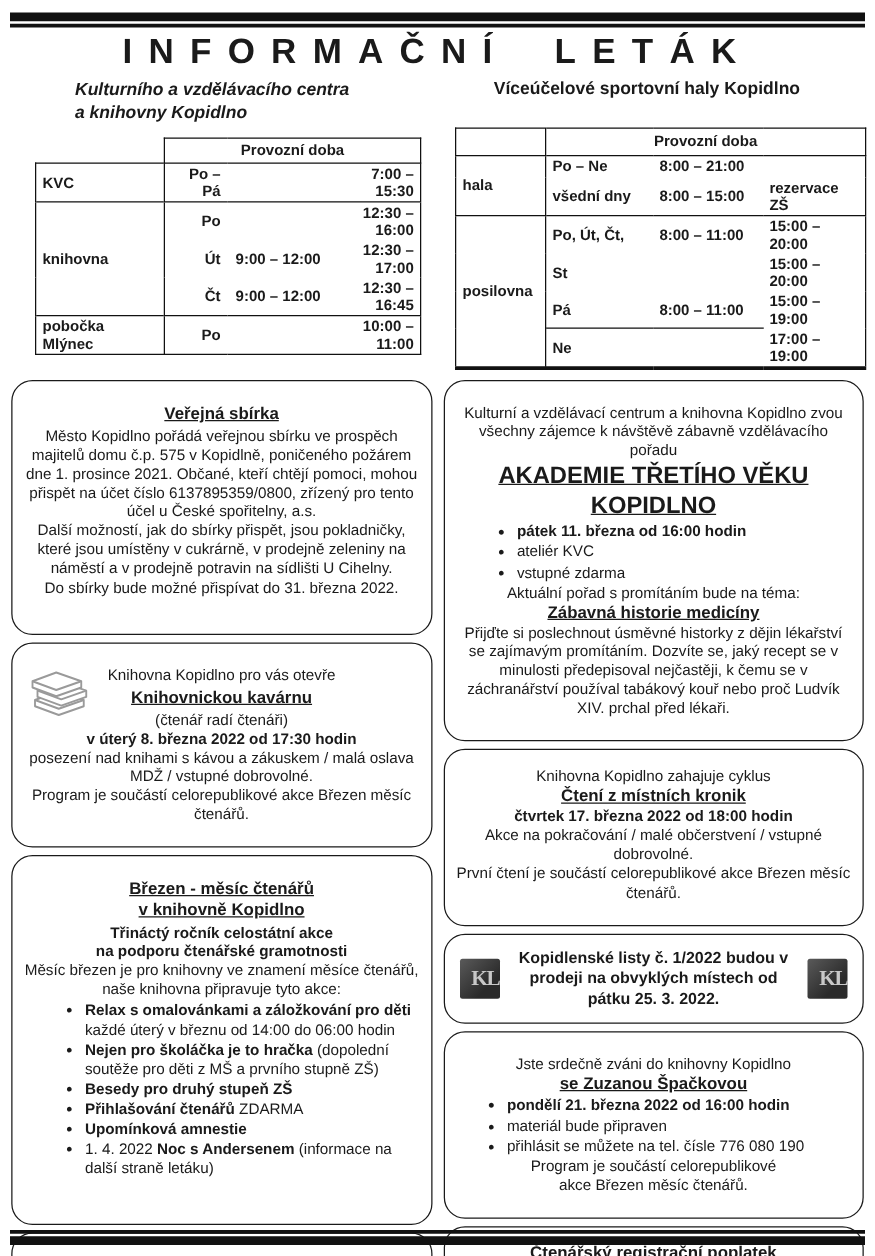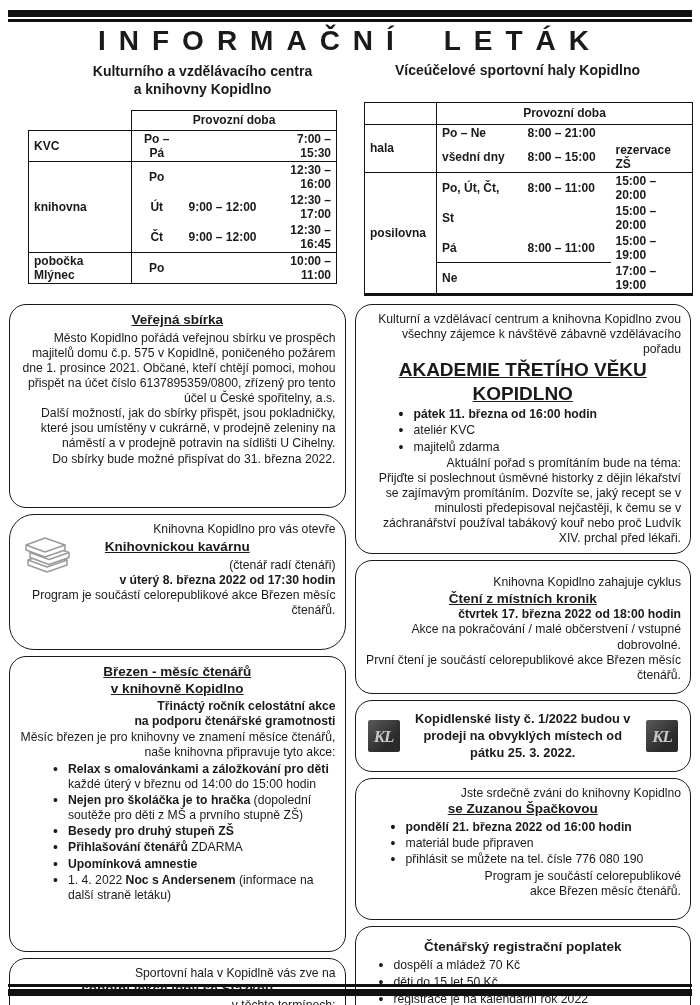--- a/index.html
+++ b/index.html
@@ -13,74 +13,74 @@
   .bar-thick { height:7px; background:#111; }
   .bar-gap { height:2px; }
   .bar-thin { height:2.5px; background:#111; }
   .bottombar { position:absolute; left:8px; right:8px; bottom:9px; }
   .bar-thin2 { height:3px; background:#111; }
   .bar-thick2 { height:7px; background:#111; }
 
   .title { text-align:center; font-weight:bold; font-size:28px; letter-spacing:13px; word-spacing:16px; margin-top:3px; white-space:nowrap; }
 
   .subtitles { display:flex; margin-top:5px; }
-  .sub-left { width:345px; padding-left:60px; text-align:center; font-weight:bold; font-size:14px; line-height:1.3; }
+  .sub-left { width:345px; padding-left:60px; font-weight:bold; font-size:14px; line-height:1.3;font-style:italic; }
   .sub-right { flex:1; text-align:center; font-weight:bold; font-size:14px; padding-right:10px; }
 
   .tables-row { display:flex; align-items:flex-start; margin-top:4px; }
   .tw-left { margin-left:28px; margin-top:8px; }
   .tw-right { margin-left:auto; margin-right:7px; }
 
   table.tbl { border-collapse:collapse; font-weight:bold; font-size:12px; color:#1a1a1a;border-radius:30px; }
   .tbl td { padding:1px 5px; height:17px; vertical-align:middle; }
   .ghost { border:none; }
   
   .tbl-kvc .th { border:1.6px solid #111; text-align:center; height:20px; }
   .tbl-kvc .lbl { border-left:1.6px solid #111; border-right:1.6px solid #111; }
   .tbl-kvc td:last-child { border-right:1.6px solid #111; }
   .tbl-kvc tr.grp td { border-top:1.6px solid #111; }
   .tbl-kvc tr.last td { border-bottom:1.6px solid #111; }
-  .tbl-kvc .day { text-align:center; }
+  .tbl-kvc .day { text-align:right; }
   .tbl-kvc .t1 { text-align:center; }
   .tbl-kvc .t2 { text-align:right; }
   
   .tbl-hala { border:1.6px solid #111; border-bottom:3.5px solid #111; }
   .tbl-hala .th { border:1.6px solid #111; text-align:center; height:22px; }
   .tbl-hala .lbl, .tbl-hala .ghost2 { border-right:1.6px solid #111; }
   .tbl-hala tr.grp td { border-top:1.6px solid #111; }
   .tbl-hala .cut { border-bottom:1.6px solid #111; }
   .tbl-hala td { height:17.5px; }
 
   .columns { display:flex; gap:9px; padding:0 9px; margin-top:8px; }
   .col { flex:1; display:flex; flex-direction:column; gap:6px; }
   .box {
-    border:1.8px solid #1a1a1a; border-radius:17px; padding:7px 9px;
+    border:1.8px solid #1a1a1a; border-radius:17px; padding:18px 9px;
     font-size:12.2px; line-height:1.24; text-align:center;
   }
-  .box p { margin:0;text-align:right; }
+  .box p { margin:0; }
   .box-title { font-weight:bold; font-size:13.5px; text-decoration:underline; margin-bottom:2px; }
   .big-title { font-weight:bold; font-size:19px; text-decoration:underline; margin:1px 0; }
   .mid-title { font-weight:bold; font-size:13.5px; text-decoration:underline; }
   .bold { font-weight:bold; }
   .bu { font-weight:bold; }
   .gap6 { margin-top:6px; }
 
   ul.bullets { list-style:none; text-align:left; margin:2px 0 0 34px; padding:0; }
   ul.bullets li { position:relative; padding-left:15px; margin-bottom:1px; }
   ul.bullets li::before { content:"\2022"; position:absolute; left:0; top:-1px; font-size:14px; }
   ul.bullets li.b { font-weight:bold; }
   ul.bullets.tight { margin-left:26px; }
   ul.bullets.fee { margin-left:14px; }
   ul.bullets.fee li { margin-bottom:2px; }
 
-  .rel { position:relative;border-radius:25px; }
+  .rel { position:relative; }
   .books-icon { position:absolute; left:10px; top:16px; }
 
   .kl-box { display:flex; align-items:center; gap:10px; padding:10px 12px; min-height:60px; }
-  .kl-logo { width:32px; height:32px; flex:0 0 32px; background:linear-gradient(135deg,#5a5a5a 0%,#2a2a2a 70%); display:flex; align-items:center; justify-content:center; border-radius:2px;font-style:italic; }
+  .kl-logo { width:32px; height:32px; flex:0 0 32px; background:linear-gradient(135deg,#5a5a5a 0%,#2a2a2a 70%); display:flex; align-items:center; justify-content:flex-end; border-radius:2px; }
   .kl-letters { font-family:"Liberation Serif","DejaVu Serif",serif; color:#c8c8c8; font-size:17px; font-weight:bold; letter-spacing:-1px; }
   .kl-text { flex:1; font-weight:bold; font-size:12.8px; text-align:center; line-height:1.3; }
 </style>
 </head>
 <body>
 
 <div class="page">
 
   <div class="topbar">
     <div class="bar-thick"></div>
@@ -213,31 +213,32 @@
             <path d="M10 21.5 L29 14.5 L49 21.5 L49 26.5 L29 33.5 L10 26.5 Z"></path>
             <path d="M10 21.5 L29 28.5 L49 21.5"></path>
             <path d="M6 14 L25 7 L45 14 L45 19 L25 26 L6 19 Z"></path>
             <path d="M6 14 L25 21 L45 14"></path>
           </g>
         </svg>
         <p>Knihovna Kopidlno pro vás otevře</p>
         <div class="box-title" style="margin-top:2px">Knihovnickou kavárnu</div>
         <p>(čtenář radí čtenáři)</p>
         <p class="bold">v úterý 8. března 2022 od 17:30 hodin</p>
+        <p>posezení nad knihami s kávou a zákuskem / malá oslava MDŽ / vstupné dobrovolné.</p>
         <p>Program je součástí celorepublikové akce Březen měsíc čtenářů.</p>
       </div>
 
       <div class="box" style="min-height:296px">
         <div class="box-title" style="margin-bottom:0">Březen - měsíc čtenářů</div>
         <div class="box-title">v knihovně Kopidlno</div>
         <p class="bold gap6">Třináctý ročník celostátní akce</p>
         <p class="bold">na podporu čtenářské gramotnosti</p>
         <p class="gap6">Měsíc březen je pro knihovny ve znamení měsíce čtenářů, naše knihovna připravuje tyto akce:</p>
         <ul class="bullets gap6">
-          <li><span></span><span class="bu">Relax s omalovánkami a záložkování pro děti</span><span> každé úterý v březnu od 14:00 do 15:00 hodin</span></li>
+          <li><span></span><span class="bu">Relax s omalovánkami a záložkování pro děti</span><span> každé úterý v březnu od 14:00 do 06:00 hodin</span></li>
           <li><span></span><span class="bu">Nejen pro školáčka je to hračka</span><span> (dopolední soutěže pro děti z MŠ a prvního stupně ZŠ)</span></li>
           <li><span></span><span class="bu">Besedy pro druhý stupeň ZŠ</span><span></span></li>
           <li><span></span><span class="bu">Přihlašování čtenářů</span><span> ZDARMA</span></li>
           <li><span></span><span class="bu">Upomínková amnestie</span><span></span></li>
           <li><span>1. 4. 2022 </span><span class="bu">Noc s Andersenem</span><span> (informace na další straně letáku)</span></li>
         </ul>
       </div>
 
       <div class="box" style="min-height:110px">
         <p>Sportovní hala v Kopidlně vás zve na</p>
@@ -249,23 +250,24 @@
     </div>
 
     <div class="col">
 
       <div class="box" style="min-height:222px">
         <p>Kulturní a vzdělávací centrum a knihovna Kopidlno zvou všechny zájemce k návštěvě zábavně vzdělávacího pořadu</p>
         <div class="big-title">AKADEMIE TŘETÍHO VĚKU KOPIDLNO</div>
         <ul class="bullets">
           <li class="b"><span>pátek 11. března od 16:00 hodin</span></li>
           <li><span>ateliér KVC</span></li>
-          <li><span>majitelů zdarma</span></li>
+          <li><span>vstupné zdarma</span></li>
         </ul>
         <p>Aktuální pořad s promítáním bude na téma:</p>
+        <div class="mid-title">Zábavná historie medicíny</div>
         <p>Přijďte si poslechnout úsměvné historky z dějin lékařství se zajímavým promítáním. Dozvíte se, jaký recept se v minulosti předepisoval nejčastěji, k čemu se v záchranářství používal tabákový kouř nebo proč Ludvík XIV. prchal před lékaři.</p>
       </div>
 
       <div class="box" style="min-height:134px; padding-top:14px">
         <p>Knihovna Kopidlno zahajuje cyklus</p>
         <div class="box-title" style="margin-bottom:0">Čtení z místních kronik</div>
         <p class="bold">čtvrtek 17. března 2022 od 18:00 hodin</p>
         <p>Akce na pokračování / malé občerstvení / vstupné dobrovolné.</p>
         <p>První čtení je součástí celorepublikové akce Březen měsíc čtenářů.</p>
       </div>

